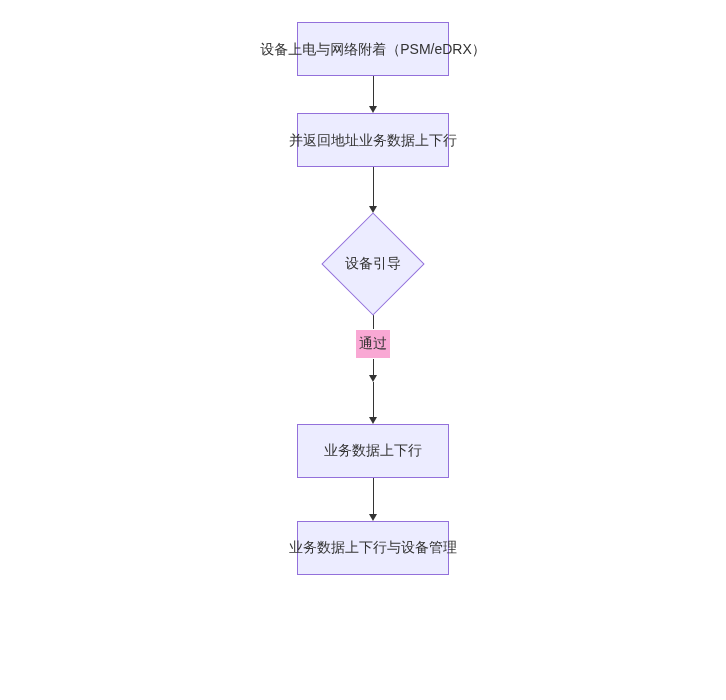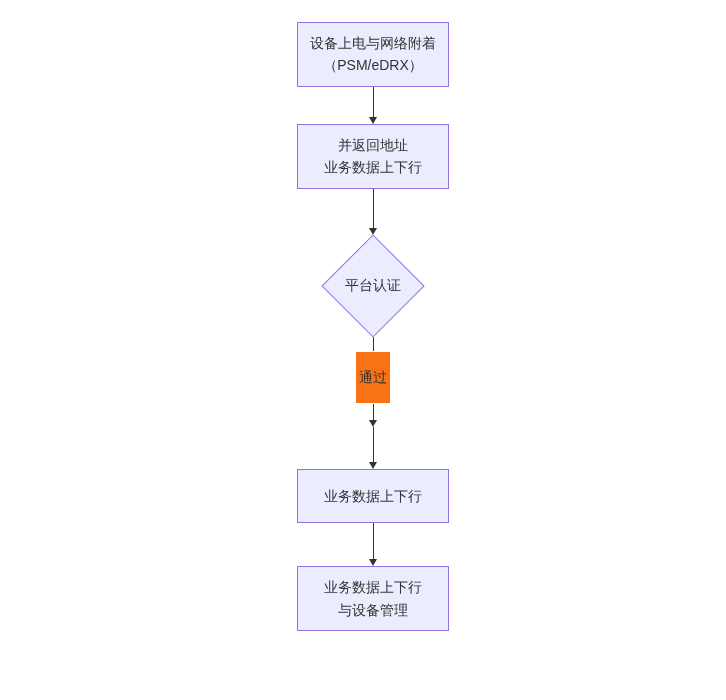--- a/index.html
+++ b/index.html
@@ -29,21 +29,21 @@
     flex-direction: column;
     align-items: center;
   }
   .node-rect {
     box-sizing: border-box;
     width: 152px;
     min-height: 54px;
     background: #ECECFF;
     border: 1px solid #9370DB;
     display: flex;
-    flex-direction: column;
+    flex-direction: row;
     justify-content: center;
     align-items: center;
     padding: 9px 8px;
     font-size: 14px;
     line-height: 1.6;
     text-align: center;
   }
   .node-rect .line-text {
     white-space: nowrap;
   }
@@ -57,22 +57,22 @@
     background: #333333;
   }
   .edge .arrowhead {
     width: 0;
     height: 0;
     border-left: 4px solid transparent;
     border-right: 4px solid transparent;
     border-top: 7px solid #333333;
   }
   .edge-label {
-    background: #f97316;
-    padding: 16px 3px;
+    background: #f9a8d4;
+    padding: 4px 3px;
     font-size: 14px;
     line-height: 1.4;
     margin: 1px 0;
     color: #333333;
   }
   .h30 { height: 30px; }
   .h39 { height: 39px; }
   .h14 { height: 14px; }
   .h16 { height: 16px; }
   .h35 { height: 35px; }
@@ -126,21 +126,21 @@
       <span class="line-text">业务数据上下行</span>
     </div>
 
     <div class="edge">
       <div class="stem h39"></div>
       <div class="arrowhead"></div>
     </div>
 
     <div class="diamond-wrap">
       <div class="diamond-shape"></div>
-      <div class="diamond-label">平台认证</div>
+      <div class="diamond-label">设备引导</div>
     </div>
 
     <div class="edge">
       <div class="stem h14"></div>
       <div class="edge-label">通过</div>
       <div class="stem h16"></div>
       <div class="arrowhead"></div>
     </div>
 
 

